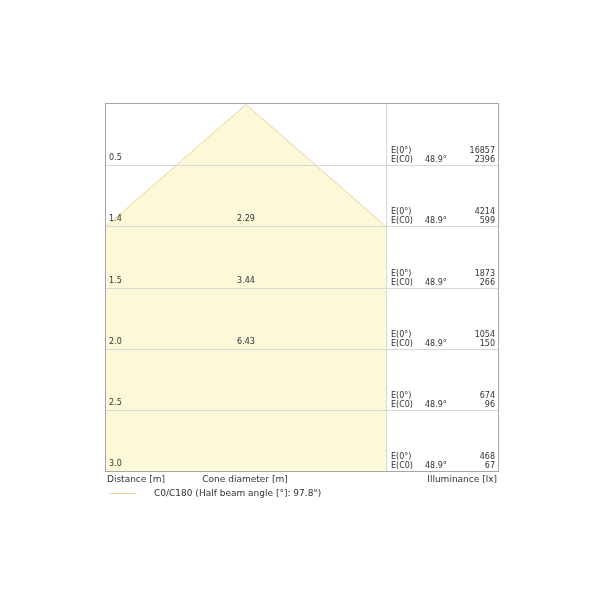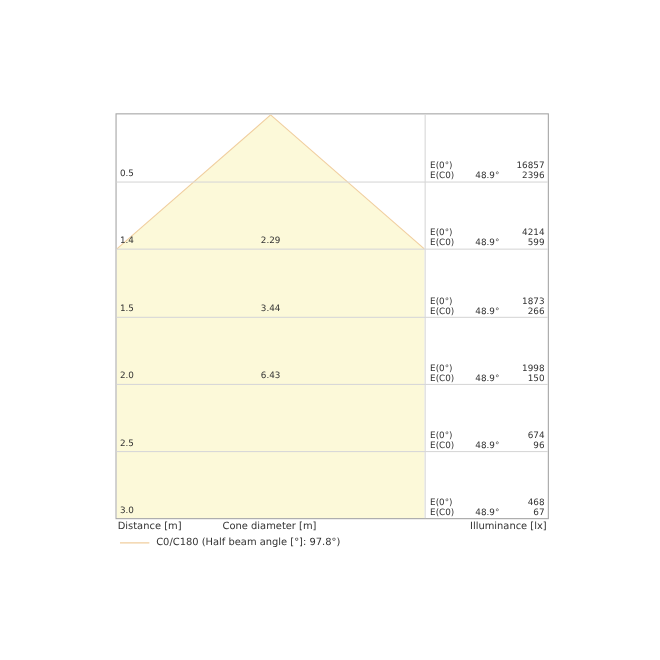--- a/index.html
+++ b/index.html
@@ -70,41 +70,42 @@
     left: 285px;
     width: 104px;
     font-size: 8px;
     line-height: 9px;
   }
   .illum-line {
     display: grid;
     grid-template-columns: 34px 36px 1fr;
     white-space: nowrap;
   }
-  .illum-line .mid { text-align: center; }
+  .illum-line .mid { text-align: left; }
   .illum-line .val { text-align: right; }
   .axis-label {
     position: absolute;
     top: 474px;
     font-size: 9px;
     line-height: 11px;
     white-space: nowrap;
   }
   .axis-left { left: 107px; }
   .axis-center { left: 105px; width: 280px; text-align: center; }
   .axis-right { left: 300px; width: 197px; text-align: right; }
   .legend {
     position: absolute;
     left: 109px;
     top: 488px;
     display: flex;
     align-items: center;
     font-size: 9px;
     line-height: 11px;
     white-space: nowrap;
+    gap: 12px;
   }
   .legend svg { display: block; margin-right: 6px; }
 </style>
 </head>
 <body>
 
 <div class="canvas">
 
   <div class="chart-frame">
 
@@ -165,21 +166,21 @@
         <span class="val">266</span>
       </div>
     </div>
 
     <div class="dist-label" style="bottom:124px">2.0</div>
     <div class="diam-label" style="bottom:124px">6.43</div>
     <div class="illum-cell" style="bottom:123px">
       <div class="illum-line">
         <span>E(0°)</span>
         <span class="mid"></span>
-        <span class="val">1998</span>
+        <span class="val">1054</span>
       </div>
       <div class="illum-line">
         <span>E(C0)</span>
         <span class="mid">48.9°</span>
         <span class="val">150</span>
       </div>
     </div>
 
     <div class="dist-label" style="bottom:63px">2.5</div>
     <div class="illum-cell" style="bottom:62px">

